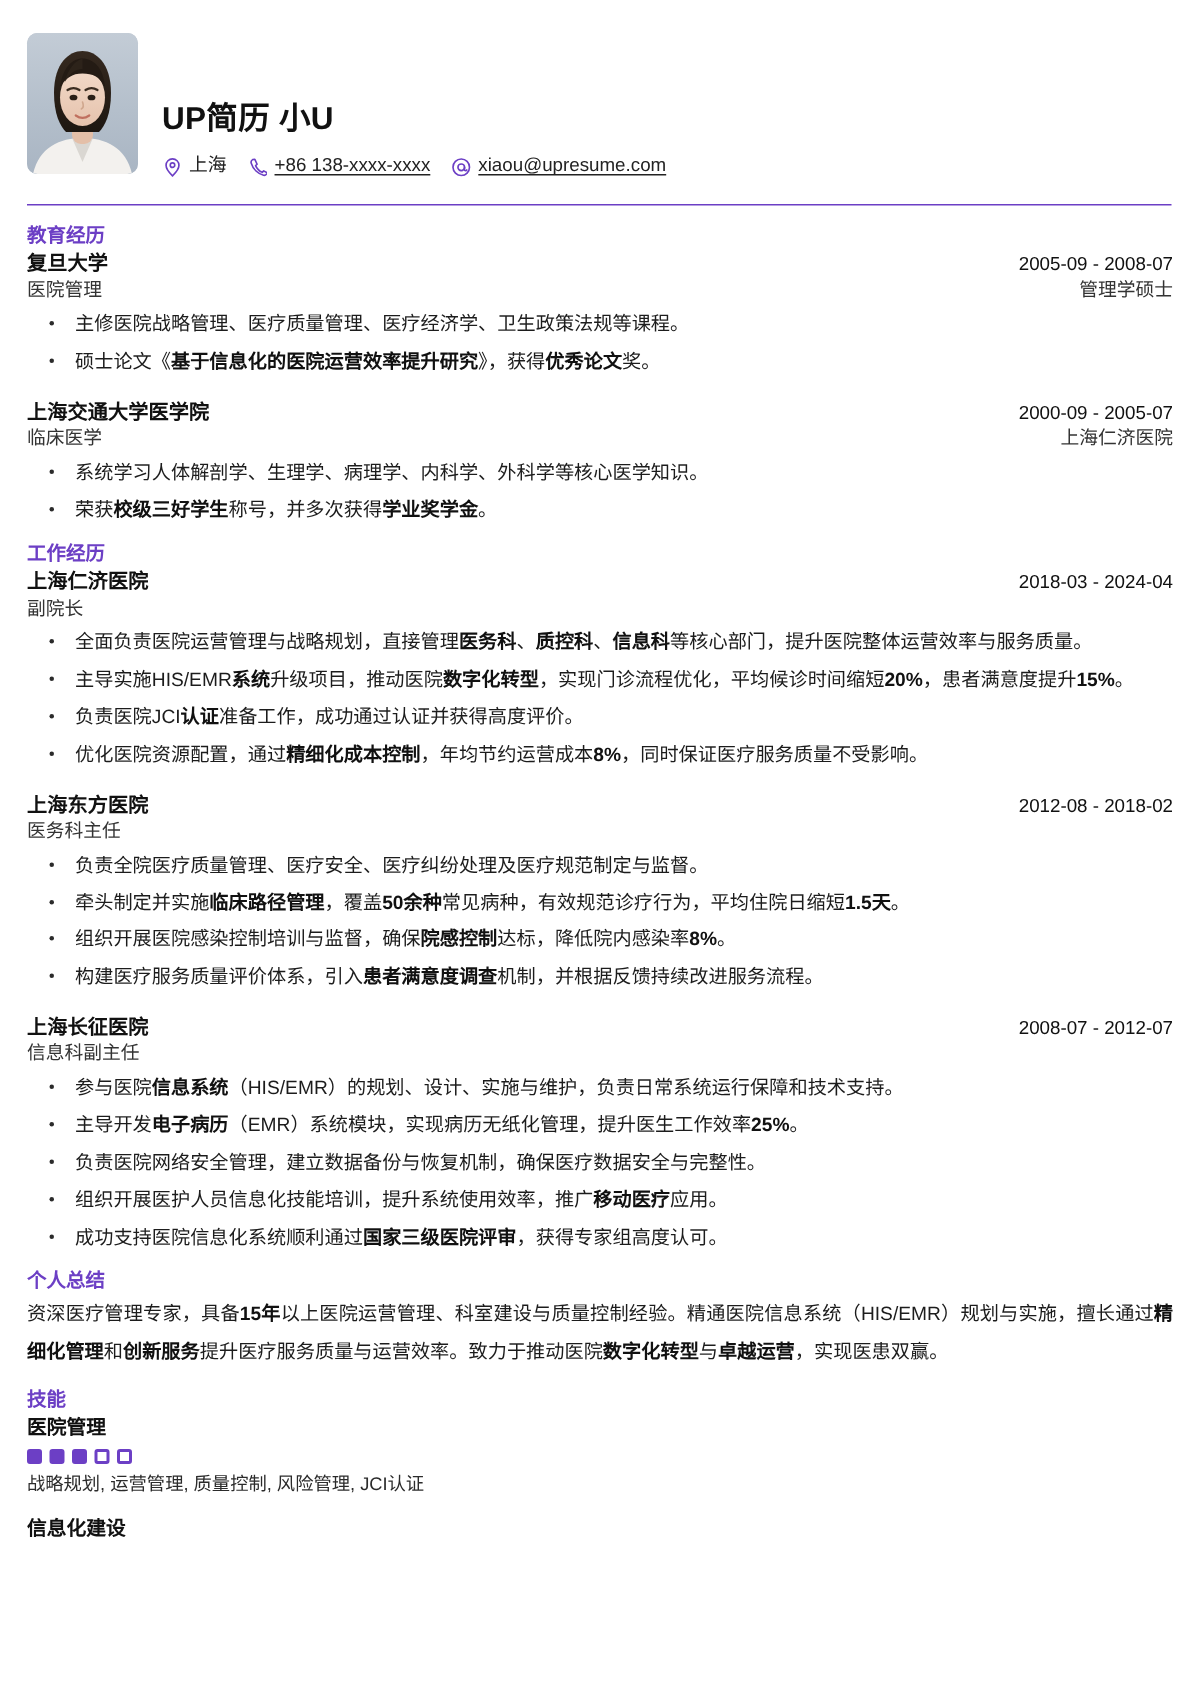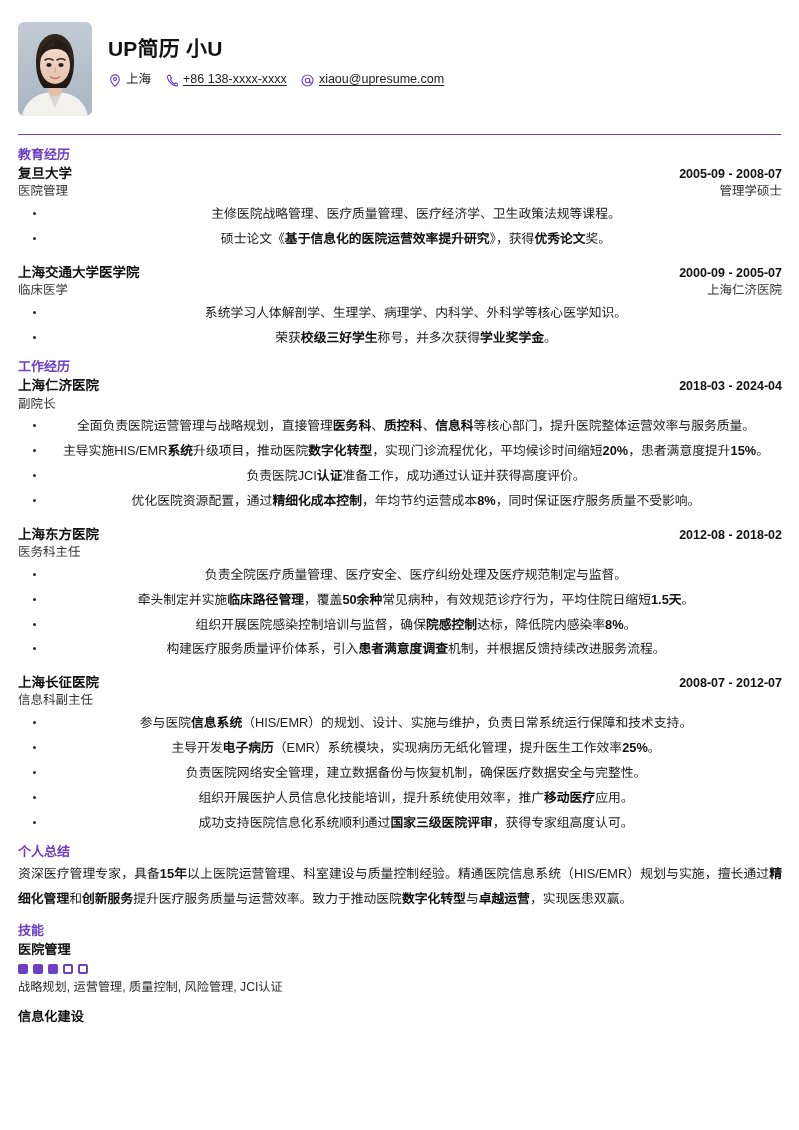--- a/index.html
+++ b/index.html
@@ -48,20 +48,21 @@
     flex: 1 1 auto;
     min-width: 0;
   }
   .name {
     font-size: 21px;
     font-weight: bold;
     letter-spacing: 0.2px;
     line-height: 1.2;
     color: #111;
     white-space: nowrap;
+    margin-top: 31px;
   }
   .contacts {
     margin-top: 12px;
     display: flex;
     align-items: center;
     flex-wrap: wrap;
     gap: 0;
     font-size: 12.5px;
     color: #222;
   }
@@ -119,39 +120,38 @@
     color: #111;
     line-height: 1.35;
   }
   .entry-left-sub {
     font-size: 12.5px;
     color: #333;
     line-height: 1.35;
   }
   .entry-right-date {
     font-size: 12.5px;
-    font-weight: bold;
+    font-weight: normal;
     color: #111;
     line-height: 1.35;
     white-space: nowrap;
     text-align: center;
   }
   .entry-right-sub {
     font-size: 12.5px;
     color: #333;
     line-height: 1.35;
     white-space: nowrap;
     text-align: right;
   }
 
   ul.bullets {
     list-style: none;
     margin: 4px 0 0 0;
     padding: 0;
-    text-align: center;
   }
   ul.bullets > li {
     position: relative;
     padding-left: 32px;
     font-size: 12.8px;
     line-height: 1.55;
     color: #1c1c1c;
     margin-top: 5px;
   }
   ul.bullets > li:first-child { margin-top: 3px; }

